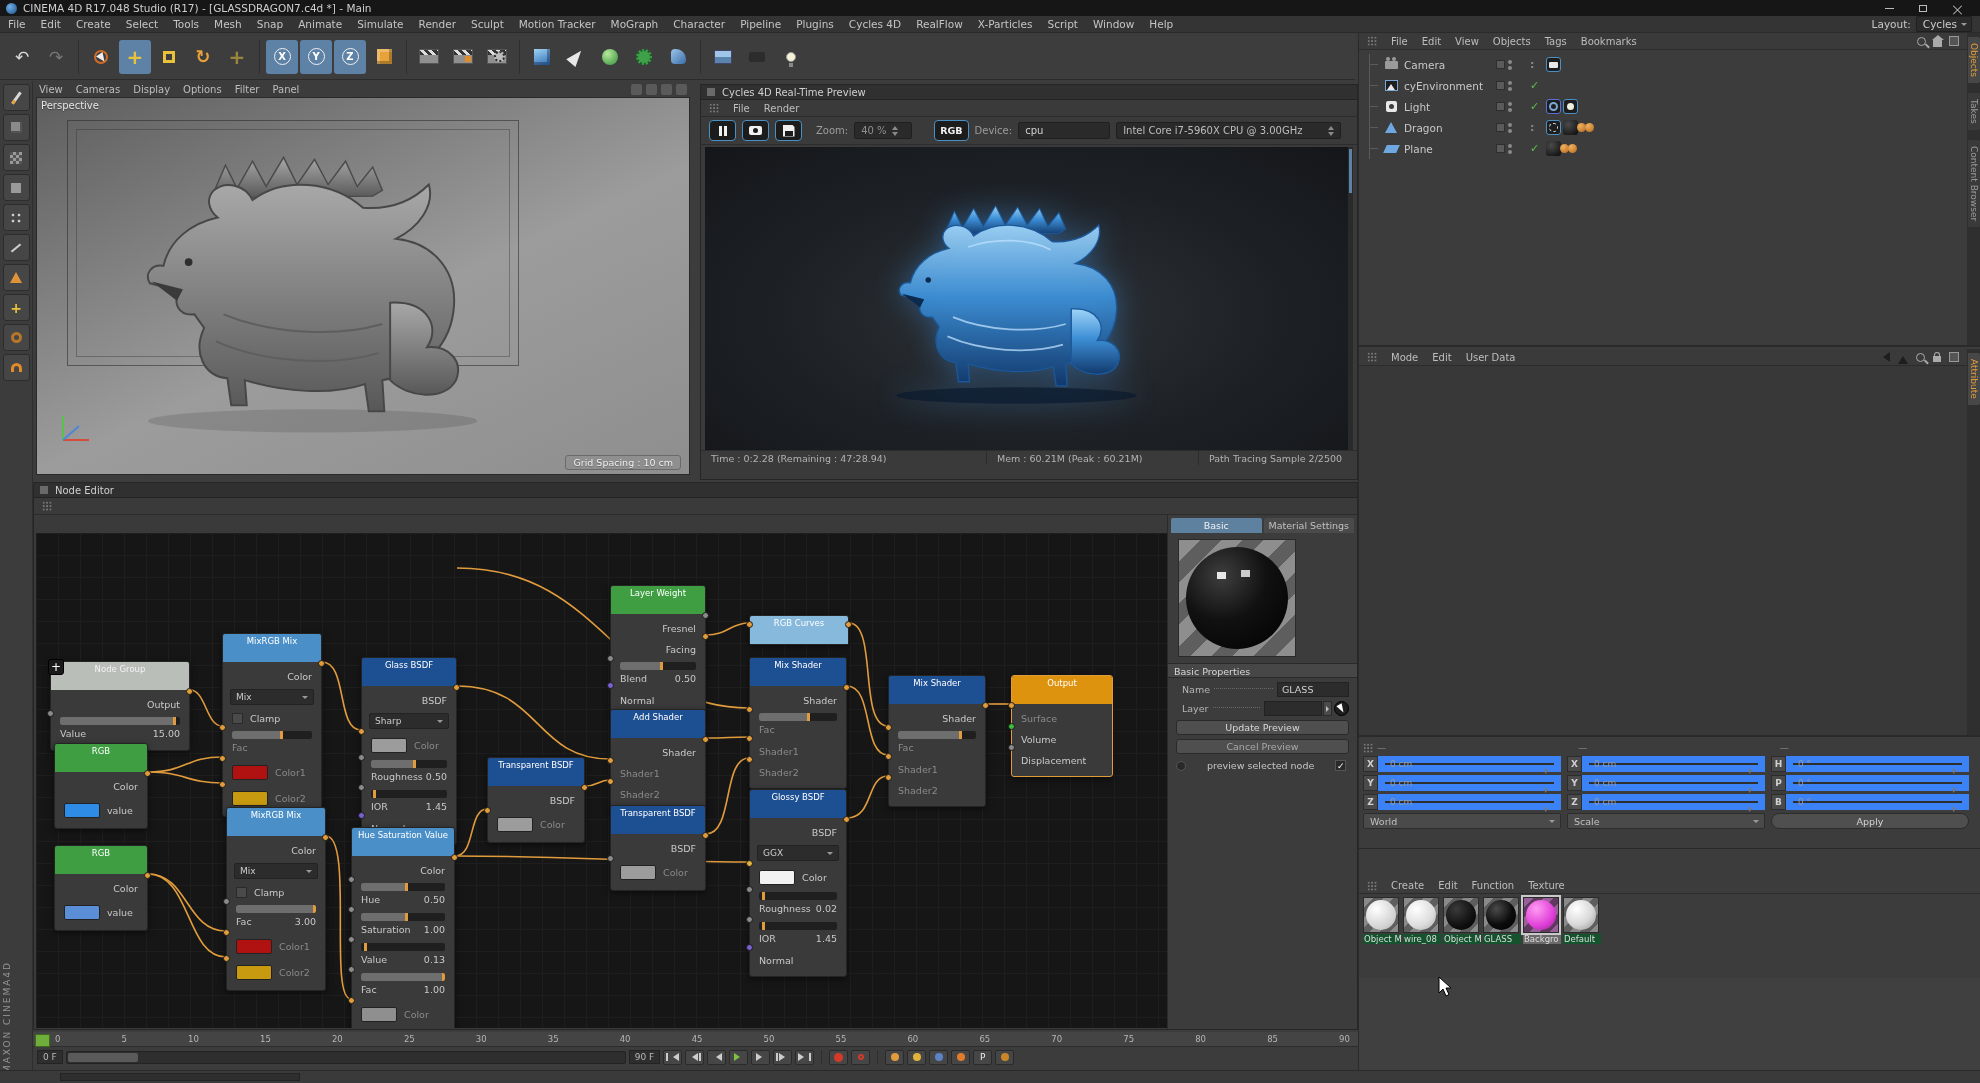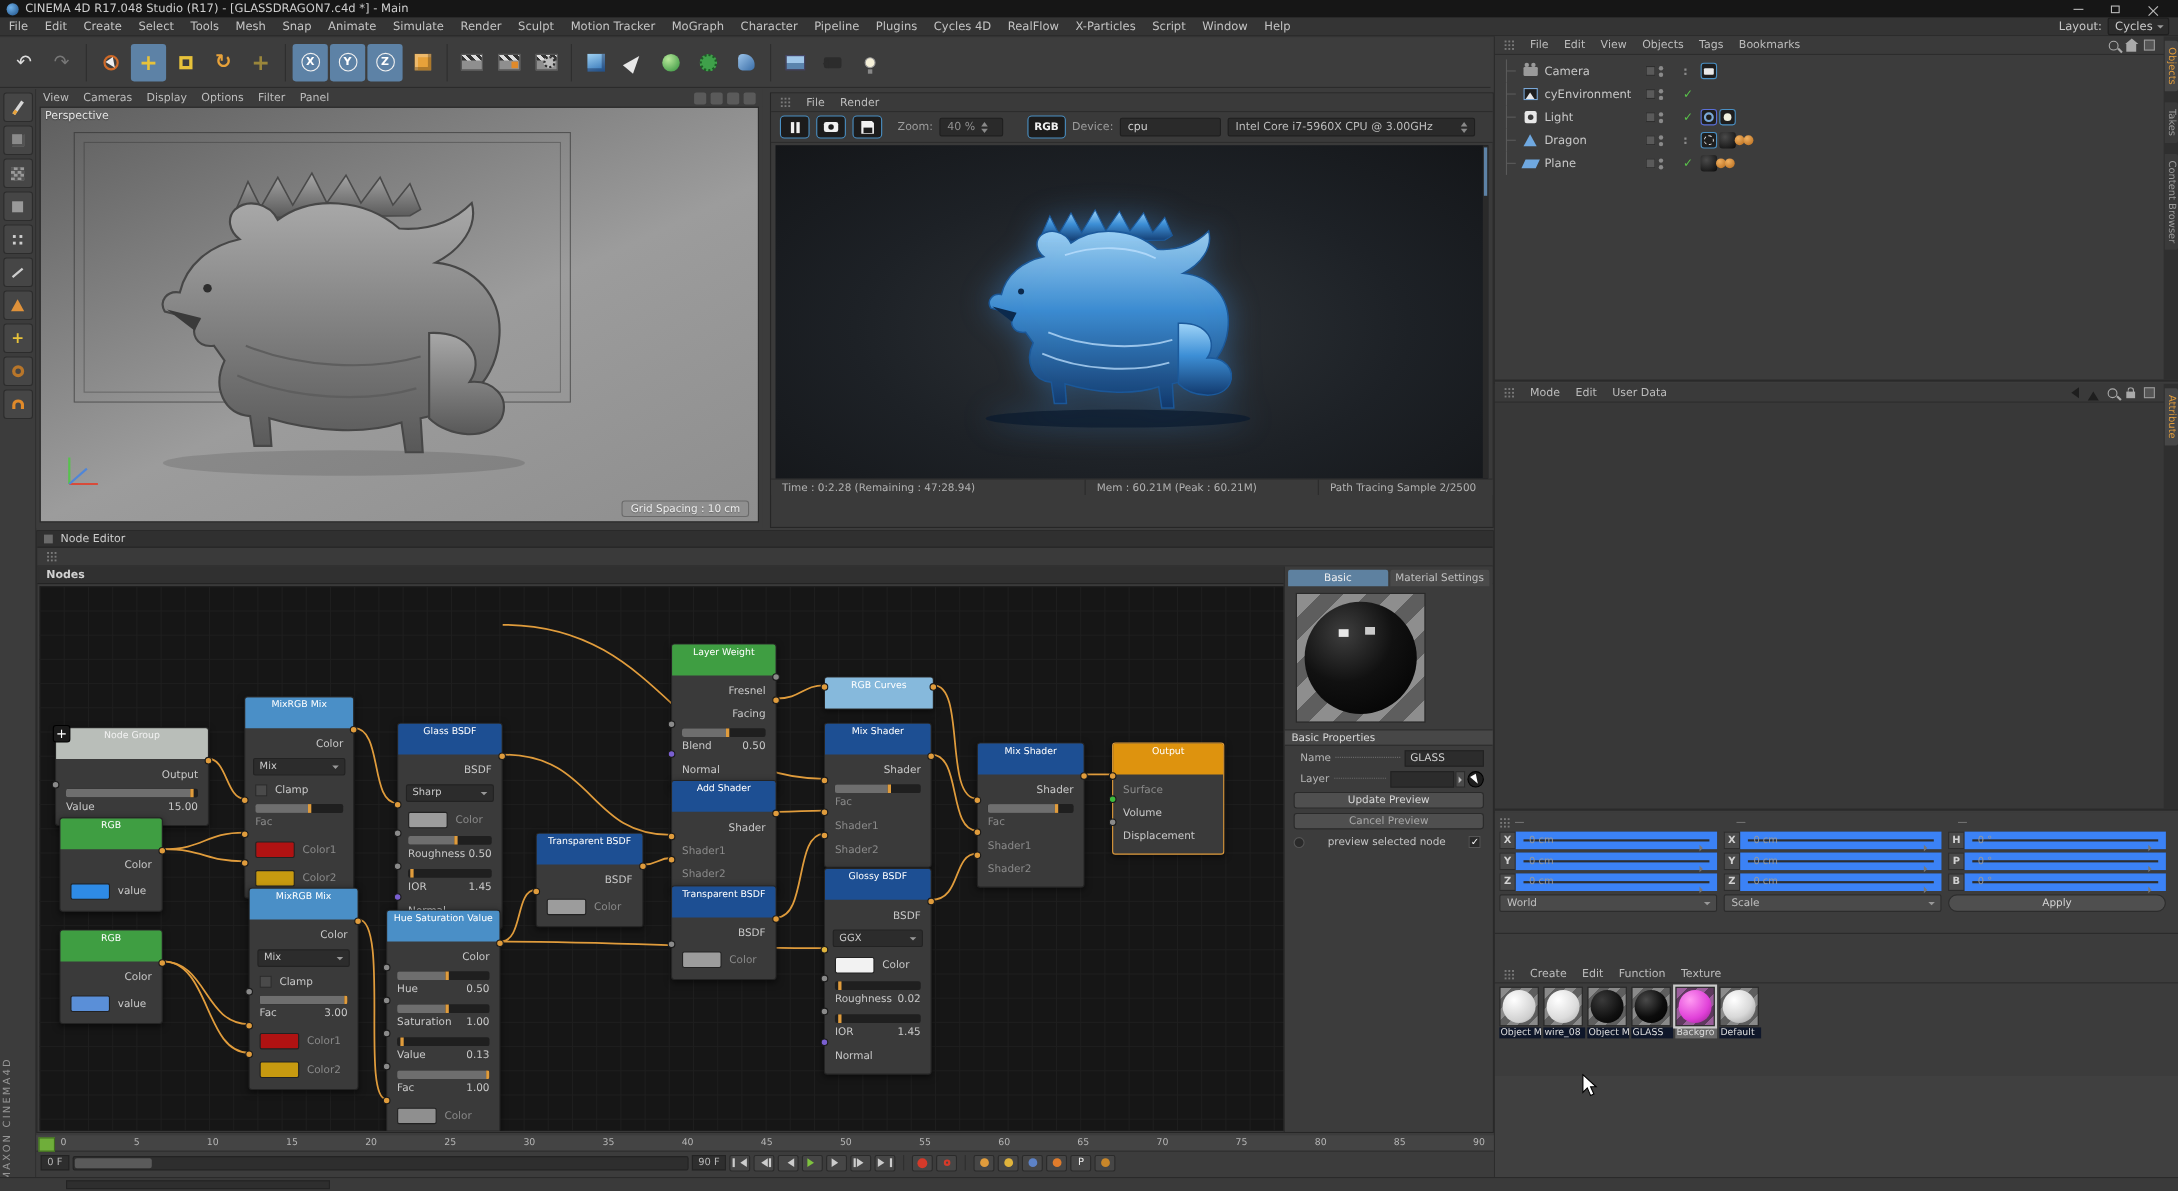--- a/index.html
+++ b/index.html
@@ -160,21 +160,21 @@
   .cdd:after { content:""; position:absolute; right:5px; top:6px; border:3.5px solid transparent; border-top-color:#999; }
   .applybtn { height:16px; background:#4f4f4f; border:1px solid #2c2c2c; border-radius:8px; font-size:9.5px; color:#d5d5d5; display:flex; align-items:center; justify-content:center; }
 
   .mats { position:absolute; left:0; top:845px; width:622px; height:100px; background:#3c3c3c; }
   .matmenu { height:16px; display:flex; gap:14px; align-items:center; padding:0 8px; font-size:10px; color:#bdbdbd; border-bottom:1px solid #2c2c2c; }
   .matrow { display:flex; gap:2px; padding:3px 4px; }
   .matcell { width:38px; }
   .matsw { width:36px; height:36px; background:repeating-linear-gradient(135deg,#8a8a8a 0 7px,#5e5e5e 7px 14px); position:relative; border:1px solid #2a2a2a; }
   .matsw i { position:absolute; inset:2px; border-radius:50%; }
   .matcell.sel .matsw { outline:2px solid #c9c9c9; }
-  .matname { font-size:8.5px; color:#dcdcdc; background:#0f172a; margin-top:1px; padding:0 1px; white-space:nowrap; overflow:hidden; }
+  .matname { font-size:8.5px; color:#dcdcdc; background:#14532d; margin-top:1px; padding:0 1px; white-space:nowrap; overflow:hidden; }
 
   .emptyzone { position:absolute; left:0; top:945px; width:622px; height:105px; background:#404040; }
 
   
   #nodeed { position:absolute; left:33px; top:482px; width:1325px; height:548px; background:#3a3a3a; border:1px solid #262626; }
   .netabs { height:16px; background:#303030; display:flex; align-items:center; padding:0 8px; font-size:10px; color:#d0d0d0; border-bottom:1px solid #232323; font-weight:bold; }
   .necanvas { position:absolute; left:2px; top:50px; width:1133px; height:495px; background:#161616; background-image:linear-gradient(#1e1e1e 1px, transparent 1px), linear-gradient(90deg,#1e1e1e 1px, transparent 1px); background-size:22px 22px; overflow:hidden; }
   .wires { position:absolute; left:0; top:0; }
   .node { position:absolute; background:#3a3a3a; border:1px solid #242424; border-radius:3px; font-size:9.5px; color:#c9c9c9; padding-bottom:5px; box-shadow:0 2px 6px rgba(0,0,0,.5); }
   .nh { height:28px; line-height:15px; text-align:center; font-size:8.5px; color:#fff; border-radius:2px 2px 0 0; margin-bottom:4px; overflow:hidden; white-space:nowrap; }
@@ -452,20 +452,24 @@
       <svg class="axisind" viewBox="0 0 40 40">
         <line x1="8" y1="32" x2="8" y2="8" stroke="#57c24e" stroke-width="2"></line>
         <line x1="8" y1="32" x2="34" y2="32" stroke="#d84b3a" stroke-width="2"></line>
         <line x1="8" y1="32" x2="24" y2="18" stroke="#4f86d8" stroke-width="2"></line>
       </svg>
       <span class="gridchip">Grid Spacing : 10 cm</span>
     </div>
   </div>
 
   <div id="preview">
+    <div class="wtitle">
+      <div class="wsq"></div>
+      <span>Cycles 4D Real-Time Preview</span>
+    </div>
     <div class="wmenu">
       <div class="grip"></div>
       <span class="mi">File</span>
       <span class="mi">Render</span>
     </div>
     <div class="pvtools">
       <div class="pvbtn">
           <div class="bar"></div>
           <div class="bar"></div>
         </div>
@@ -781,23 +785,20 @@
     <div class="emptyzone"></div>
   </div>
 
   <div id="nodeed">
     <div class="wtitle">
       <div class="wsq"></div>
       <span>Node Editor</span>
     </div>
     <div class="wmenu">
         <div class="grip"></div>
-      </div>
-    <div class="netabs">
-        <span>Nodes</span>
       </div>
 
     <div class="necanvas">
       <svg class="wires" width="1133" height="495">
         <g fill="none" stroke="#e09c3c" stroke-width="1.6">
           <path d="M154,157 C170,157 170,193 186,193"></path>
           <path d="M112,239 C150,239 150,224 186,224"></path>
           <path d="M112,239 C150,239 150,250 186,250"></path>
           <path d="M112,341 C152,341 150,398 190,398"></path>
           <path d="M112,341 C155,341 150,424 190,424"></path>

